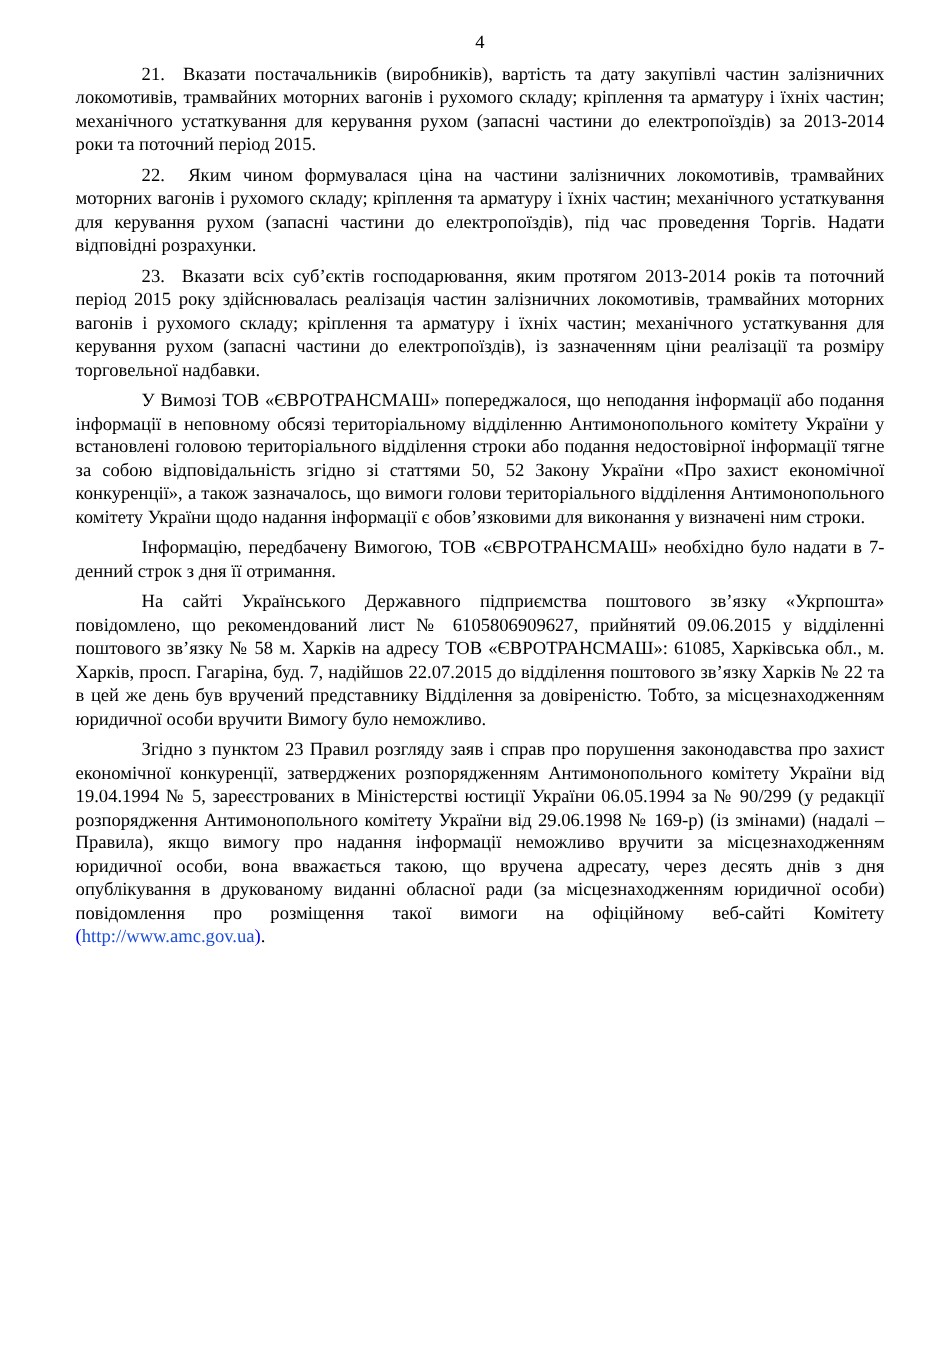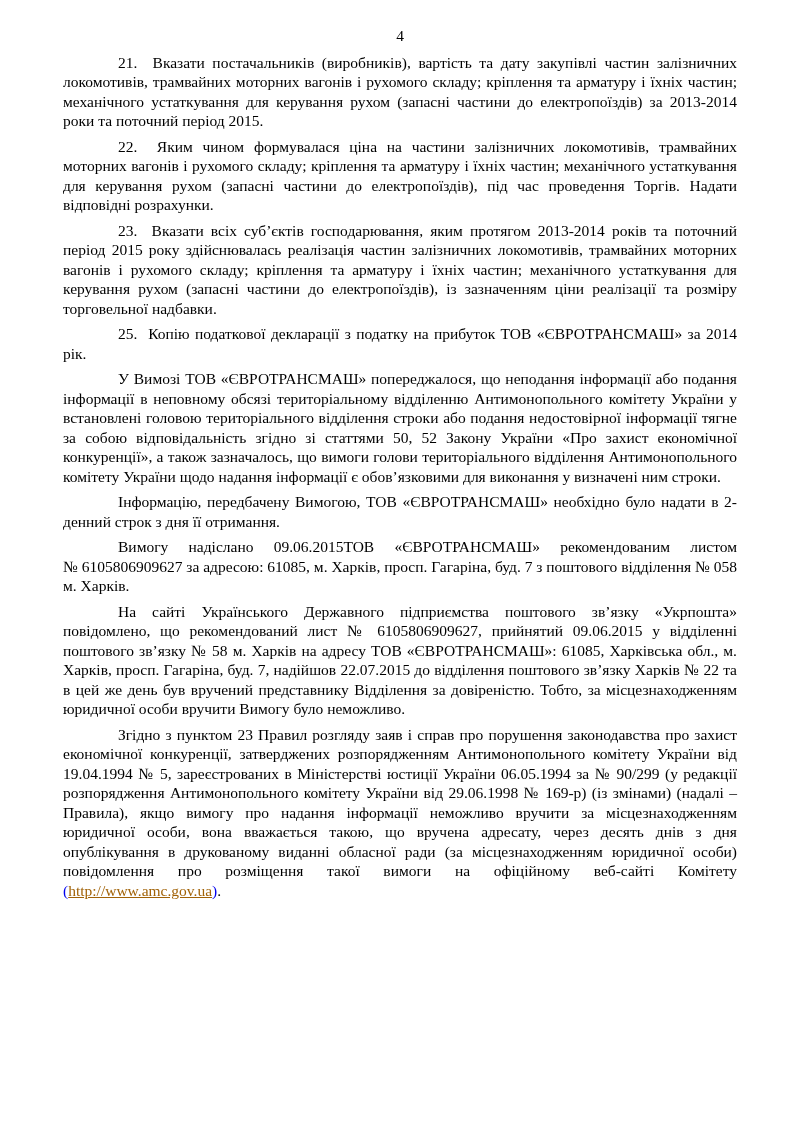--- a/index.html
+++ b/index.html
@@ -26,39 +26,36 @@
   }
   .content p {
     margin: 0 0 6px 0;
     text-align: justify;
     text-indent: 55px;
   }
   .link-blue {
     color: #0000ee;
   }
   a.url {
-    color: #a16207;
-    text-decoration: underline;
+    color: #1d4ed8;
     cursor: pointer;
   }
 </style>
 </head>
 <body>
 
 <div class="page">
 
   <div class="page-number">4</div>
 
   <div class="content">
 
     <p>21.&nbsp; Вказати постачальників (виробників), вартість та дату закупівлі частин залізничних локомотивів, трамвайних моторних вагонів і рухомого складу; кріплення та арматуру і їхніх частин; механічного устаткування для керування рухом (запасні частини до електропоїздів) за 2013-2014 роки та поточний період 2015.</p>
     <p>22.&nbsp; Яким чином формувалася ціна на частини залізничних локомотивів, трамвайних моторних вагонів і рухомого складу; кріплення та арматуру і їхніх частин; механічного устаткування для керування рухом (запасні частини до електропоїздів), під час проведення Торгів. Надати відповідні розрахунки.</p>
     <p>23.&nbsp; Вказати всіх суб’єктів господарювання, яким протягом 2013-2014 років та поточний період 2015 року здійснювалась реалізація частин залізничних локомотивів, трамвайних моторних вагонів і рухомого складу; кріплення та арматуру і їхніх частин; механічного устаткування для керування рухом (запасні частини до електропоїздів), із зазначенням ціни реалізації та розміру торговельної надбавки.</p>
-    <p>25.&nbsp; Копію податкової декларації з податку на прибуток ТОВ «ЄВРОТРАНСМАШ» за 2014 рік.</p>
     <p>У Вимозі ТОВ «ЄВРОТРАНСМАШ» попереджалося, що неподання інформації або подання інформації в неповному обсязі територіальному відділенню Антимонопольного комітету України у встановлені головою територіального відділення строки або подання недостовірної інформації тягне за собою відповідальність згідно зі статтями 50, 52 Закону України «Про захист економічної конкуренції», а також зазначалось, що вимоги голови територіального відділення Антимонопольного комітету України щодо надання інформації є обов’язковими для виконання у визначені ним строки.</p>
-    <p>Інформацію, передбачену Вимогою, ТОВ «ЄВРОТРАНСМАШ» необхідно було надати в 2-денний строк з дня її отримання.</p>
-    <p>Вимогу надіслано 09.06.2015ТОВ «ЄВРОТРАНСМАШ» рекомендованим листом №&nbsp;6105806909627 за адресою: 61085, м. Харків, просп. Гагаріна, буд. 7 з поштового відділення №&nbsp;058 м. Харків.</p>
+    <p>Інформацію, передбачену Вимогою, ТОВ «ЄВРОТРАНСМАШ» необхідно було надати в 7-денний строк з дня її отримання.</p>
     <p>На сайті Українського Державного підприємства поштового зв’язку «Укрпошта» повідомлено, що рекомендований лист №&nbsp;6105806909627, прийнятий 09.06.2015 у відділенні поштового зв’язку №&nbsp;58 м. Харків на адресу ТОВ «ЄВРОТРАНСМАШ»: 61085, Харківська обл., м. Харків, просп. Гагаріна, буд. 7, надійшов 22.07.2015 до відділення поштового зв’язку Харків №&nbsp;22 та в цей же день був вручений представнику Відділення за довіреністю. Тобто, за місцезнаходженням юридичної особи вручити Вимогу було неможливо.</p>
 
     <p><span>Згідно з пунктом 23 Правил розгляду заяв і справ про порушення законодавства про захист економічної конкуренції, затверджених розпорядженням Антимонопольного комітету України від 19.04.1994 №&nbsp;5, зареєстрованих в Міністерстві юстиції України 06.05.1994 за №&nbsp;90/299 (у редакції розпорядження Антимонопольного комітету України від 29.06.1998 №&nbsp;169-р) (із змінами) (надалі – Правила), якщо вимогу про надання інформації неможливо вручити за місцезнаходженням юридичної особи, вона вважається такою, що вручена адресату, через десять днів з дня опублікування в друкованому виданні обласної ради (за місцезнаходженням юридичної особи) повідомлення про розміщення такої вимоги на офіційному веб-сайті Комітету </span><span class="link-blue">(</span><a class="url">http://www.amc.gov.ua</a><span class="link-blue">)</span><span>.</span></p>
 
   </div>
 </div>
 
 </body></html>

